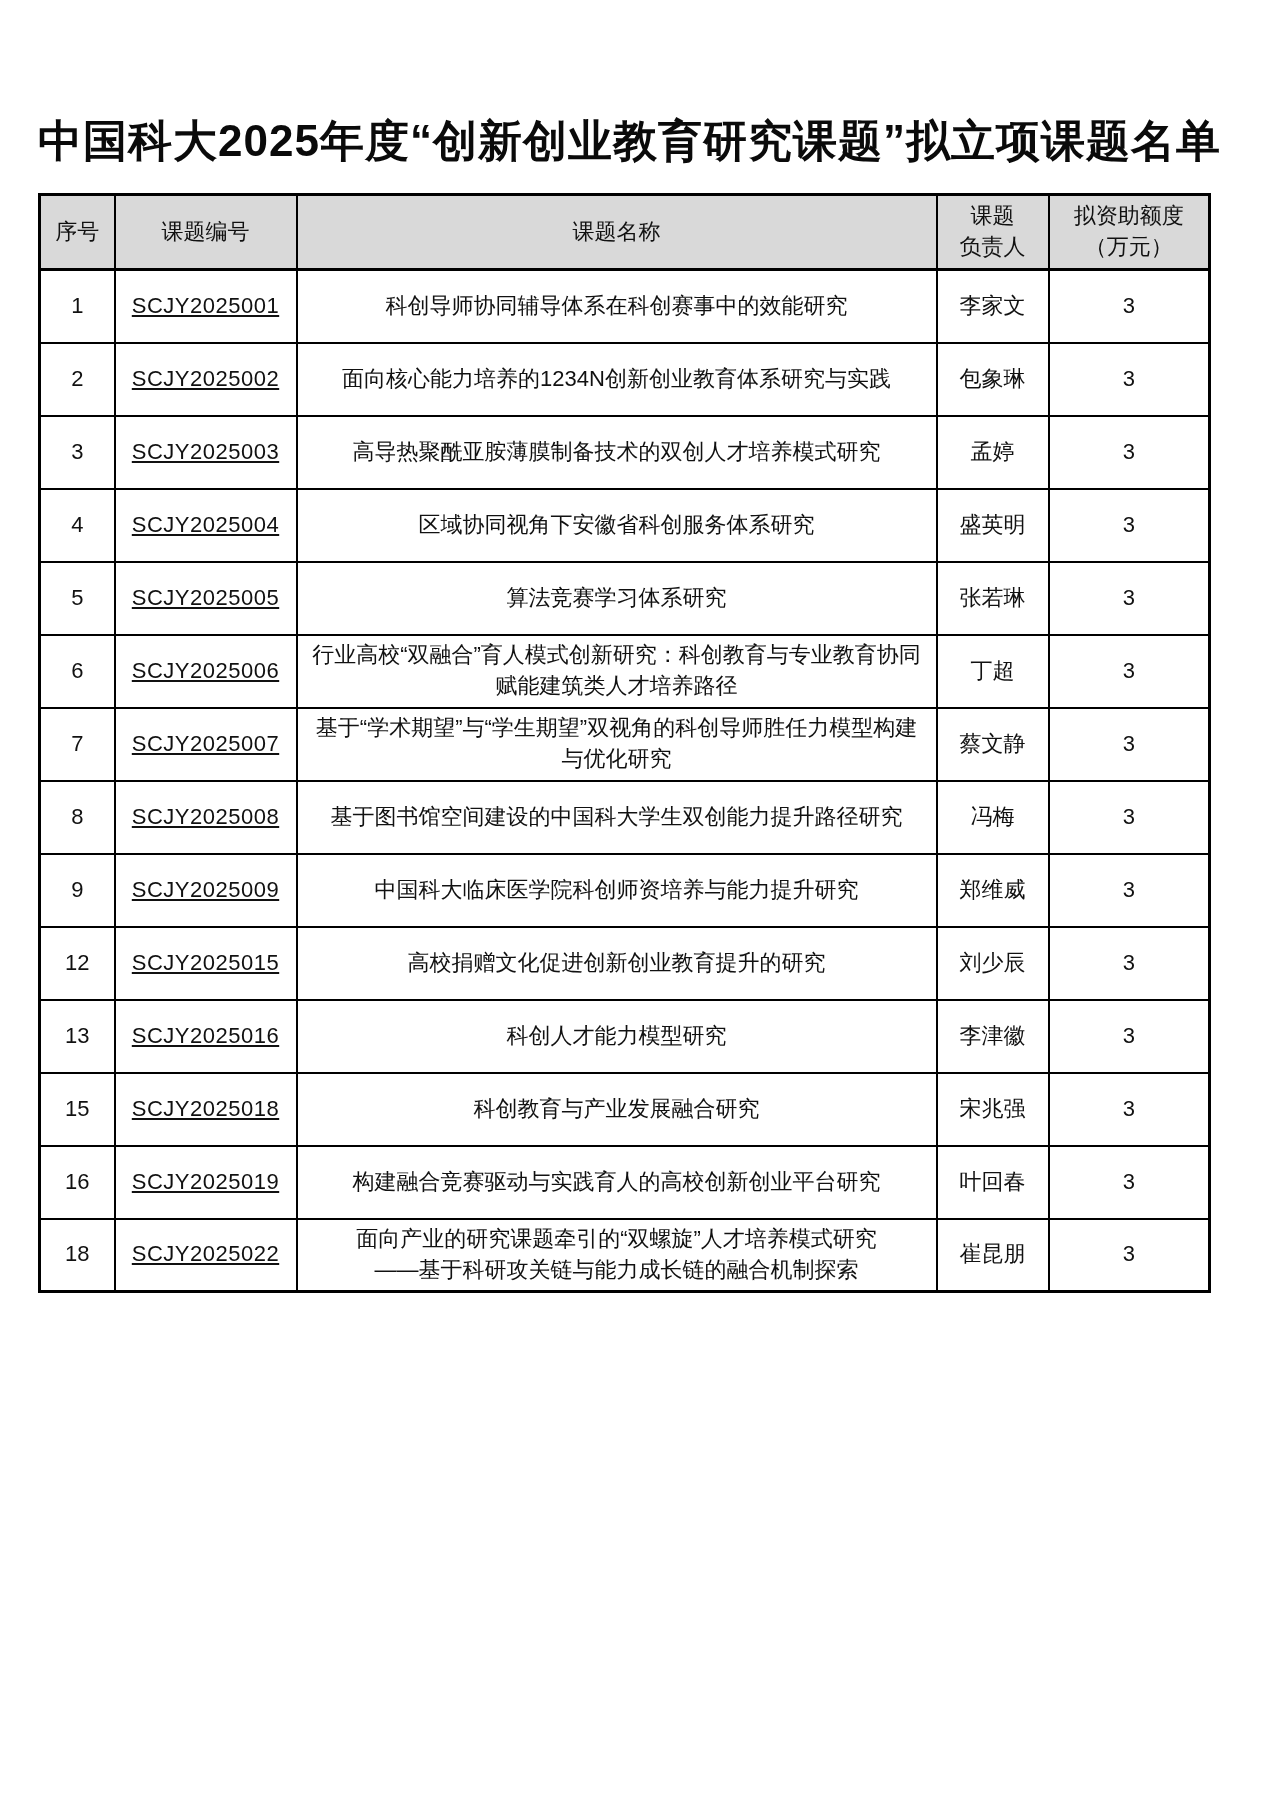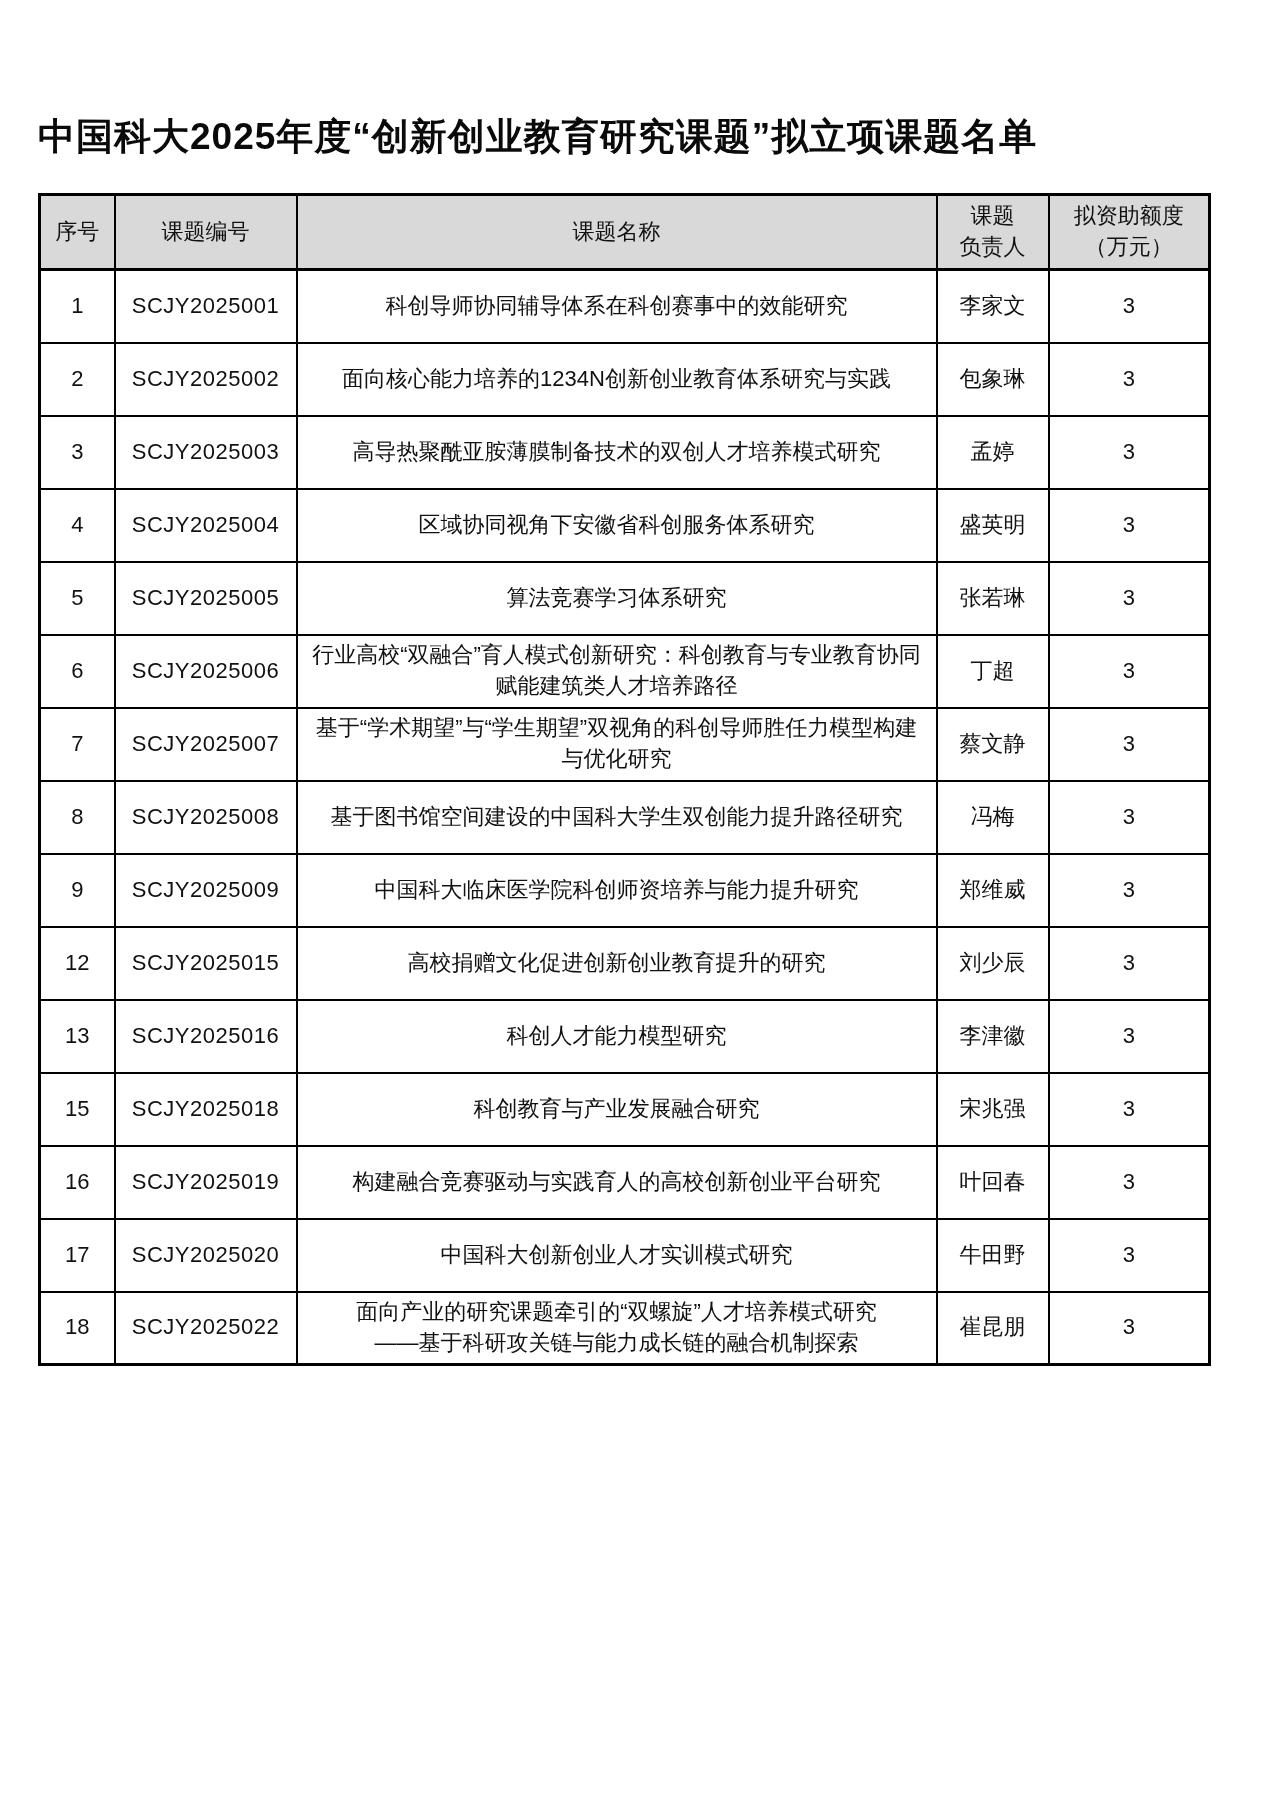--- a/index.html
+++ b/index.html
@@ -15,22 +15,22 @@
     height: 1795px;
     background: #ffffff;
     overflow: hidden;
   }
   .doc-title {
     position: absolute;
     left: 38px;
     top: 112px;
     width: 1170px;
     margin: 0;
-    text-align: left;
-    font-size: 37px;
+    text-align: right;
+    font-size: 44px;
     font-weight: 700;
     letter-spacing: 1px;
     color: #0a0a0a;
     white-space: nowrap;
   }
   table.projects {
     position: absolute;
     left: 38px;
     top: 193px;
     width: 1170px;
@@ -58,20 +58,21 @@
   }
   table.projects tbody tr {
     height: 73px;
   }
   td.c-name {
     white-space: pre-line;
     padding: 4px 14px;
   }
   td.c-code {
     letter-spacing: 0.5px;
+    text-decoration: underline;
   }
 </style>
 </head>
 <body>
 
 <div class="page">
 
   <h1 class="doc-title">中国科大2025年度“创新创业教育研究课题”拟立项课题名单</h1>
 
   <table class="projects">
@@ -179,27 +180,20 @@
     <td class="c-funding">3</td>
   </tr>
         <tr>
     <td class="c-index">16</td>
     <td class="c-code">SCJY2025019</td>
     <td class="c-name">构建融合竞赛驱动与实践育人的高校创新创业平台研究</td>
     <td class="c-leader">叶回春</td>
     <td class="c-funding">3</td>
   </tr>
         <tr>
-    <td class="c-index">17</td>
-    <td class="c-code">SCJY2025020</td>
-    <td class="c-name">中国科大创新创业人才实训模式研究</td>
-    <td class="c-leader">牛田野</td>
-    <td class="c-funding">3</td>
-  </tr>
-        <tr>
     <td class="c-index">18</td>
     <td class="c-code">SCJY2025022</td>
     <td class="c-name">面向产业的研究课题牵引的“双螺旋”人才培养模式研究
 ——基于科研攻关链与能力成长链的融合机制探索</td>
     <td class="c-leader">崔昆朋</td>
     <td class="c-funding">3</td>
   </tr>
       </tbody>
   </table>
 

